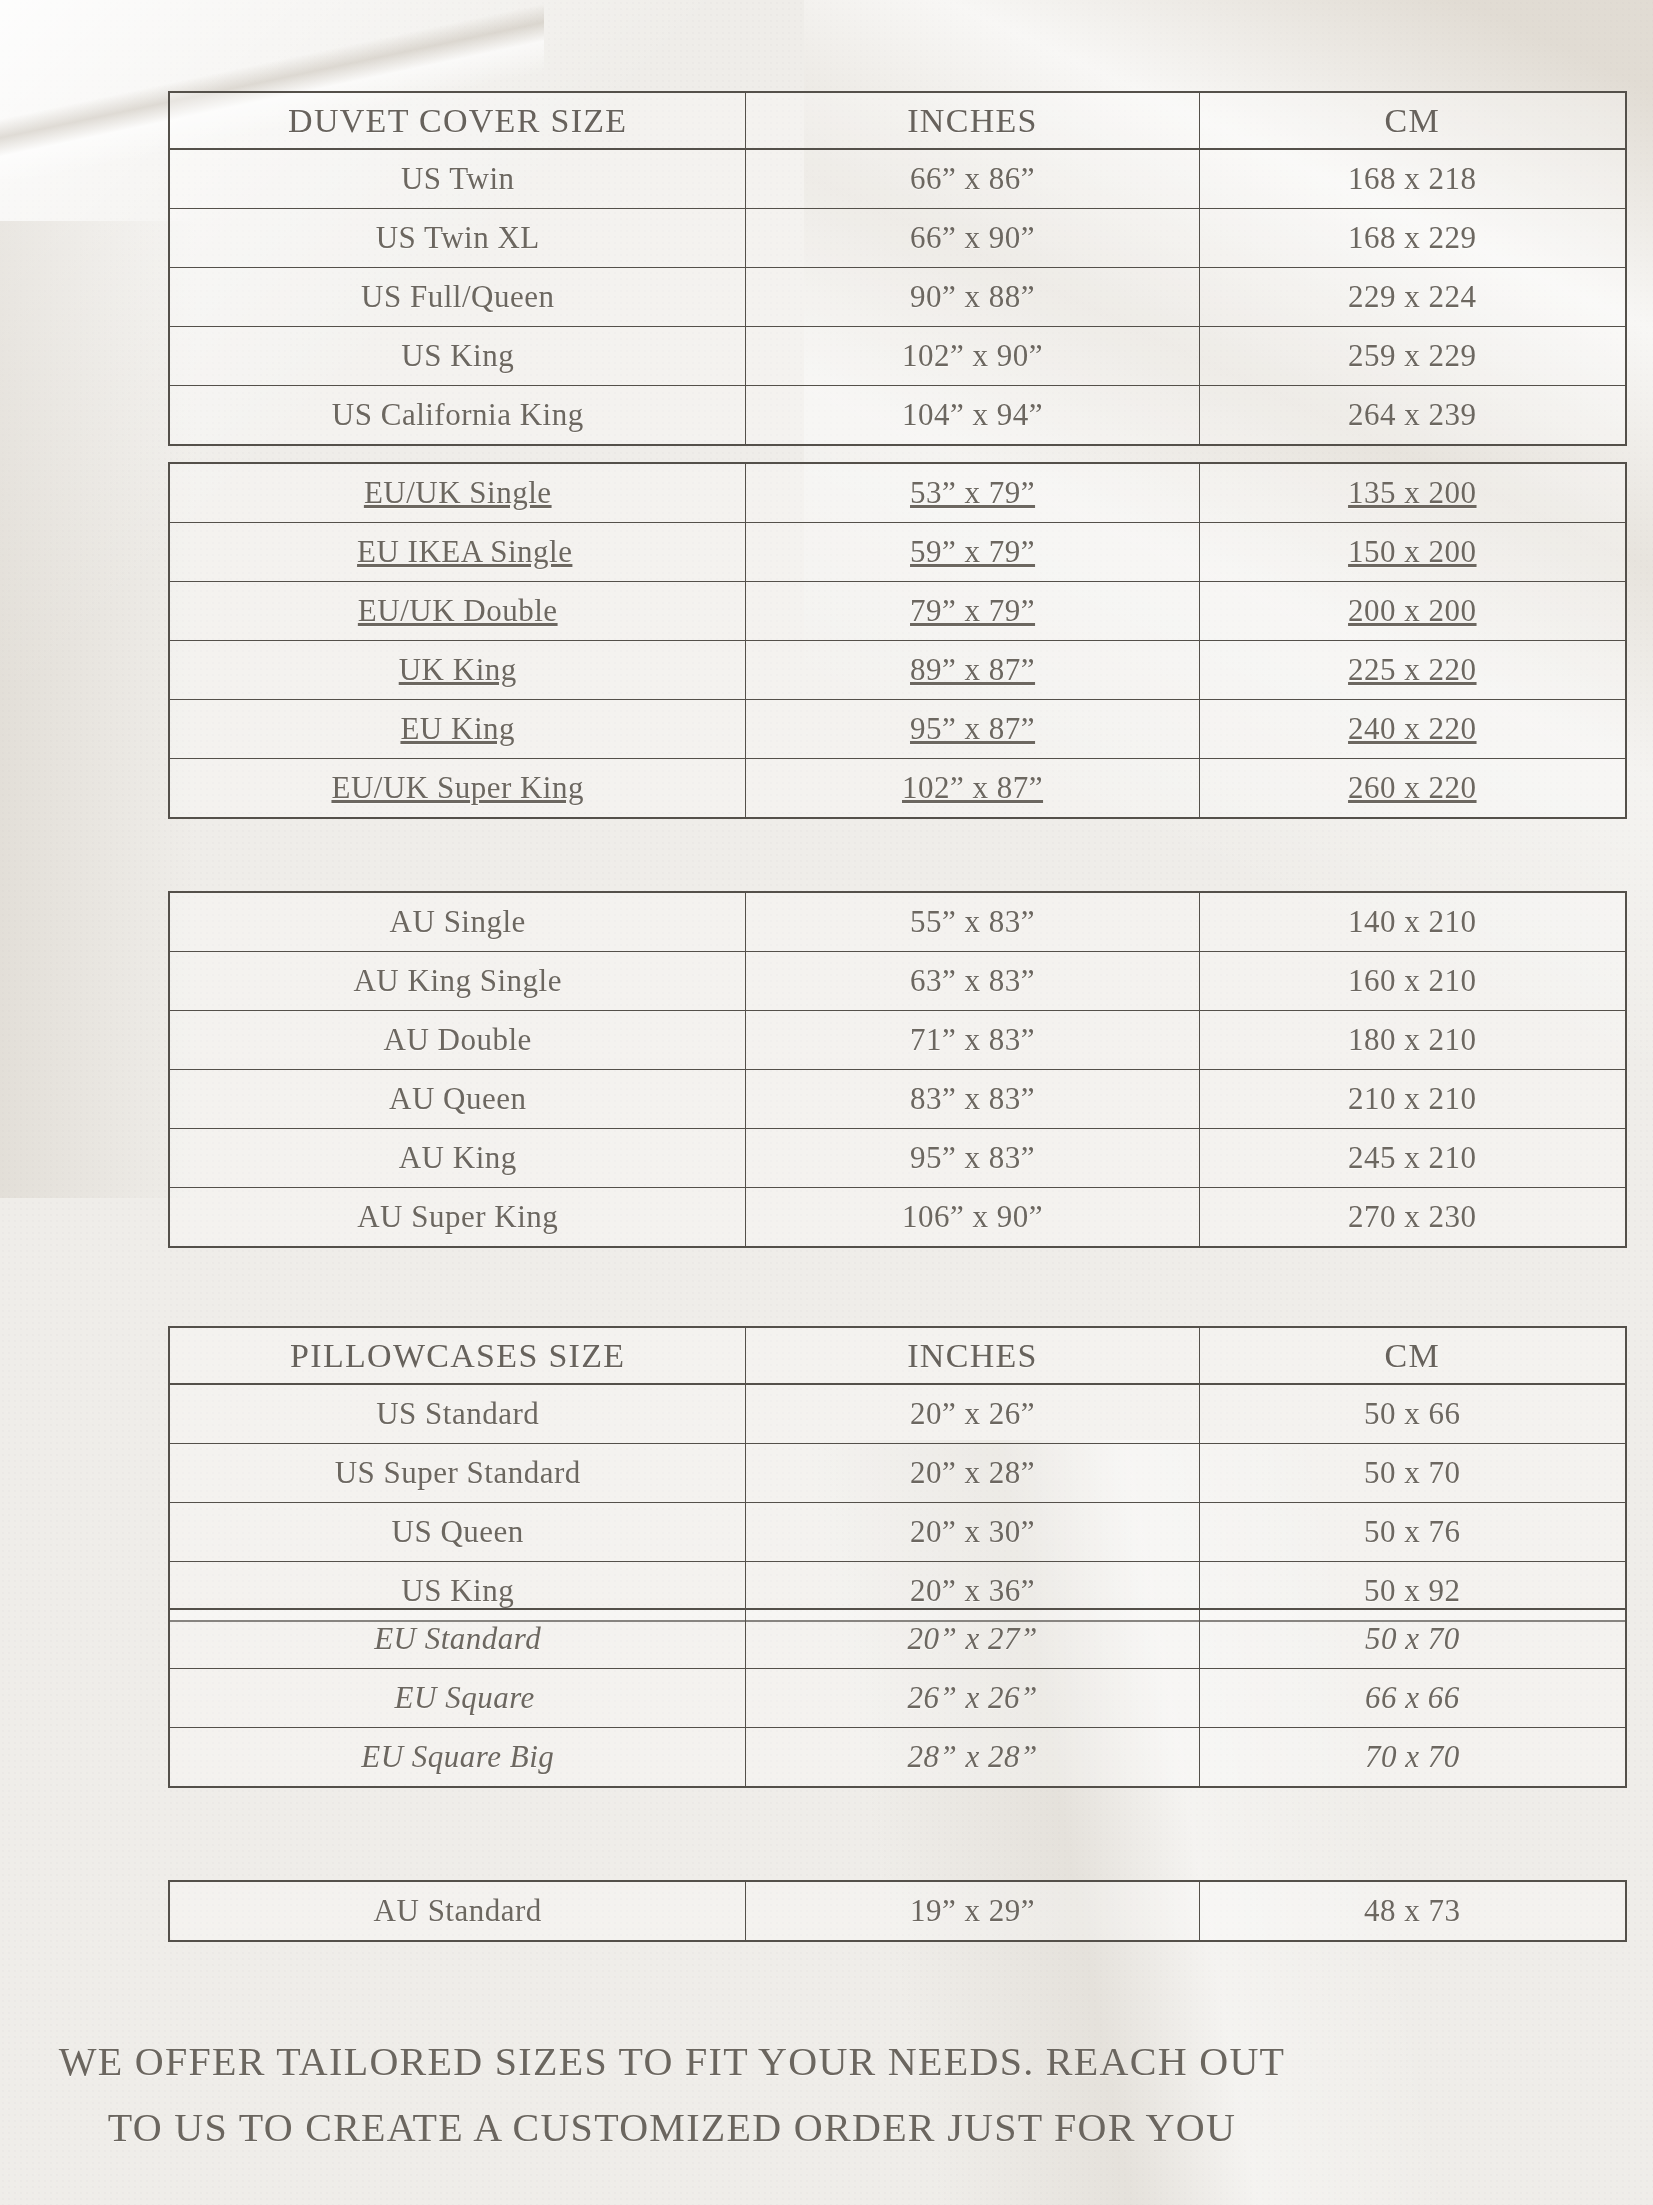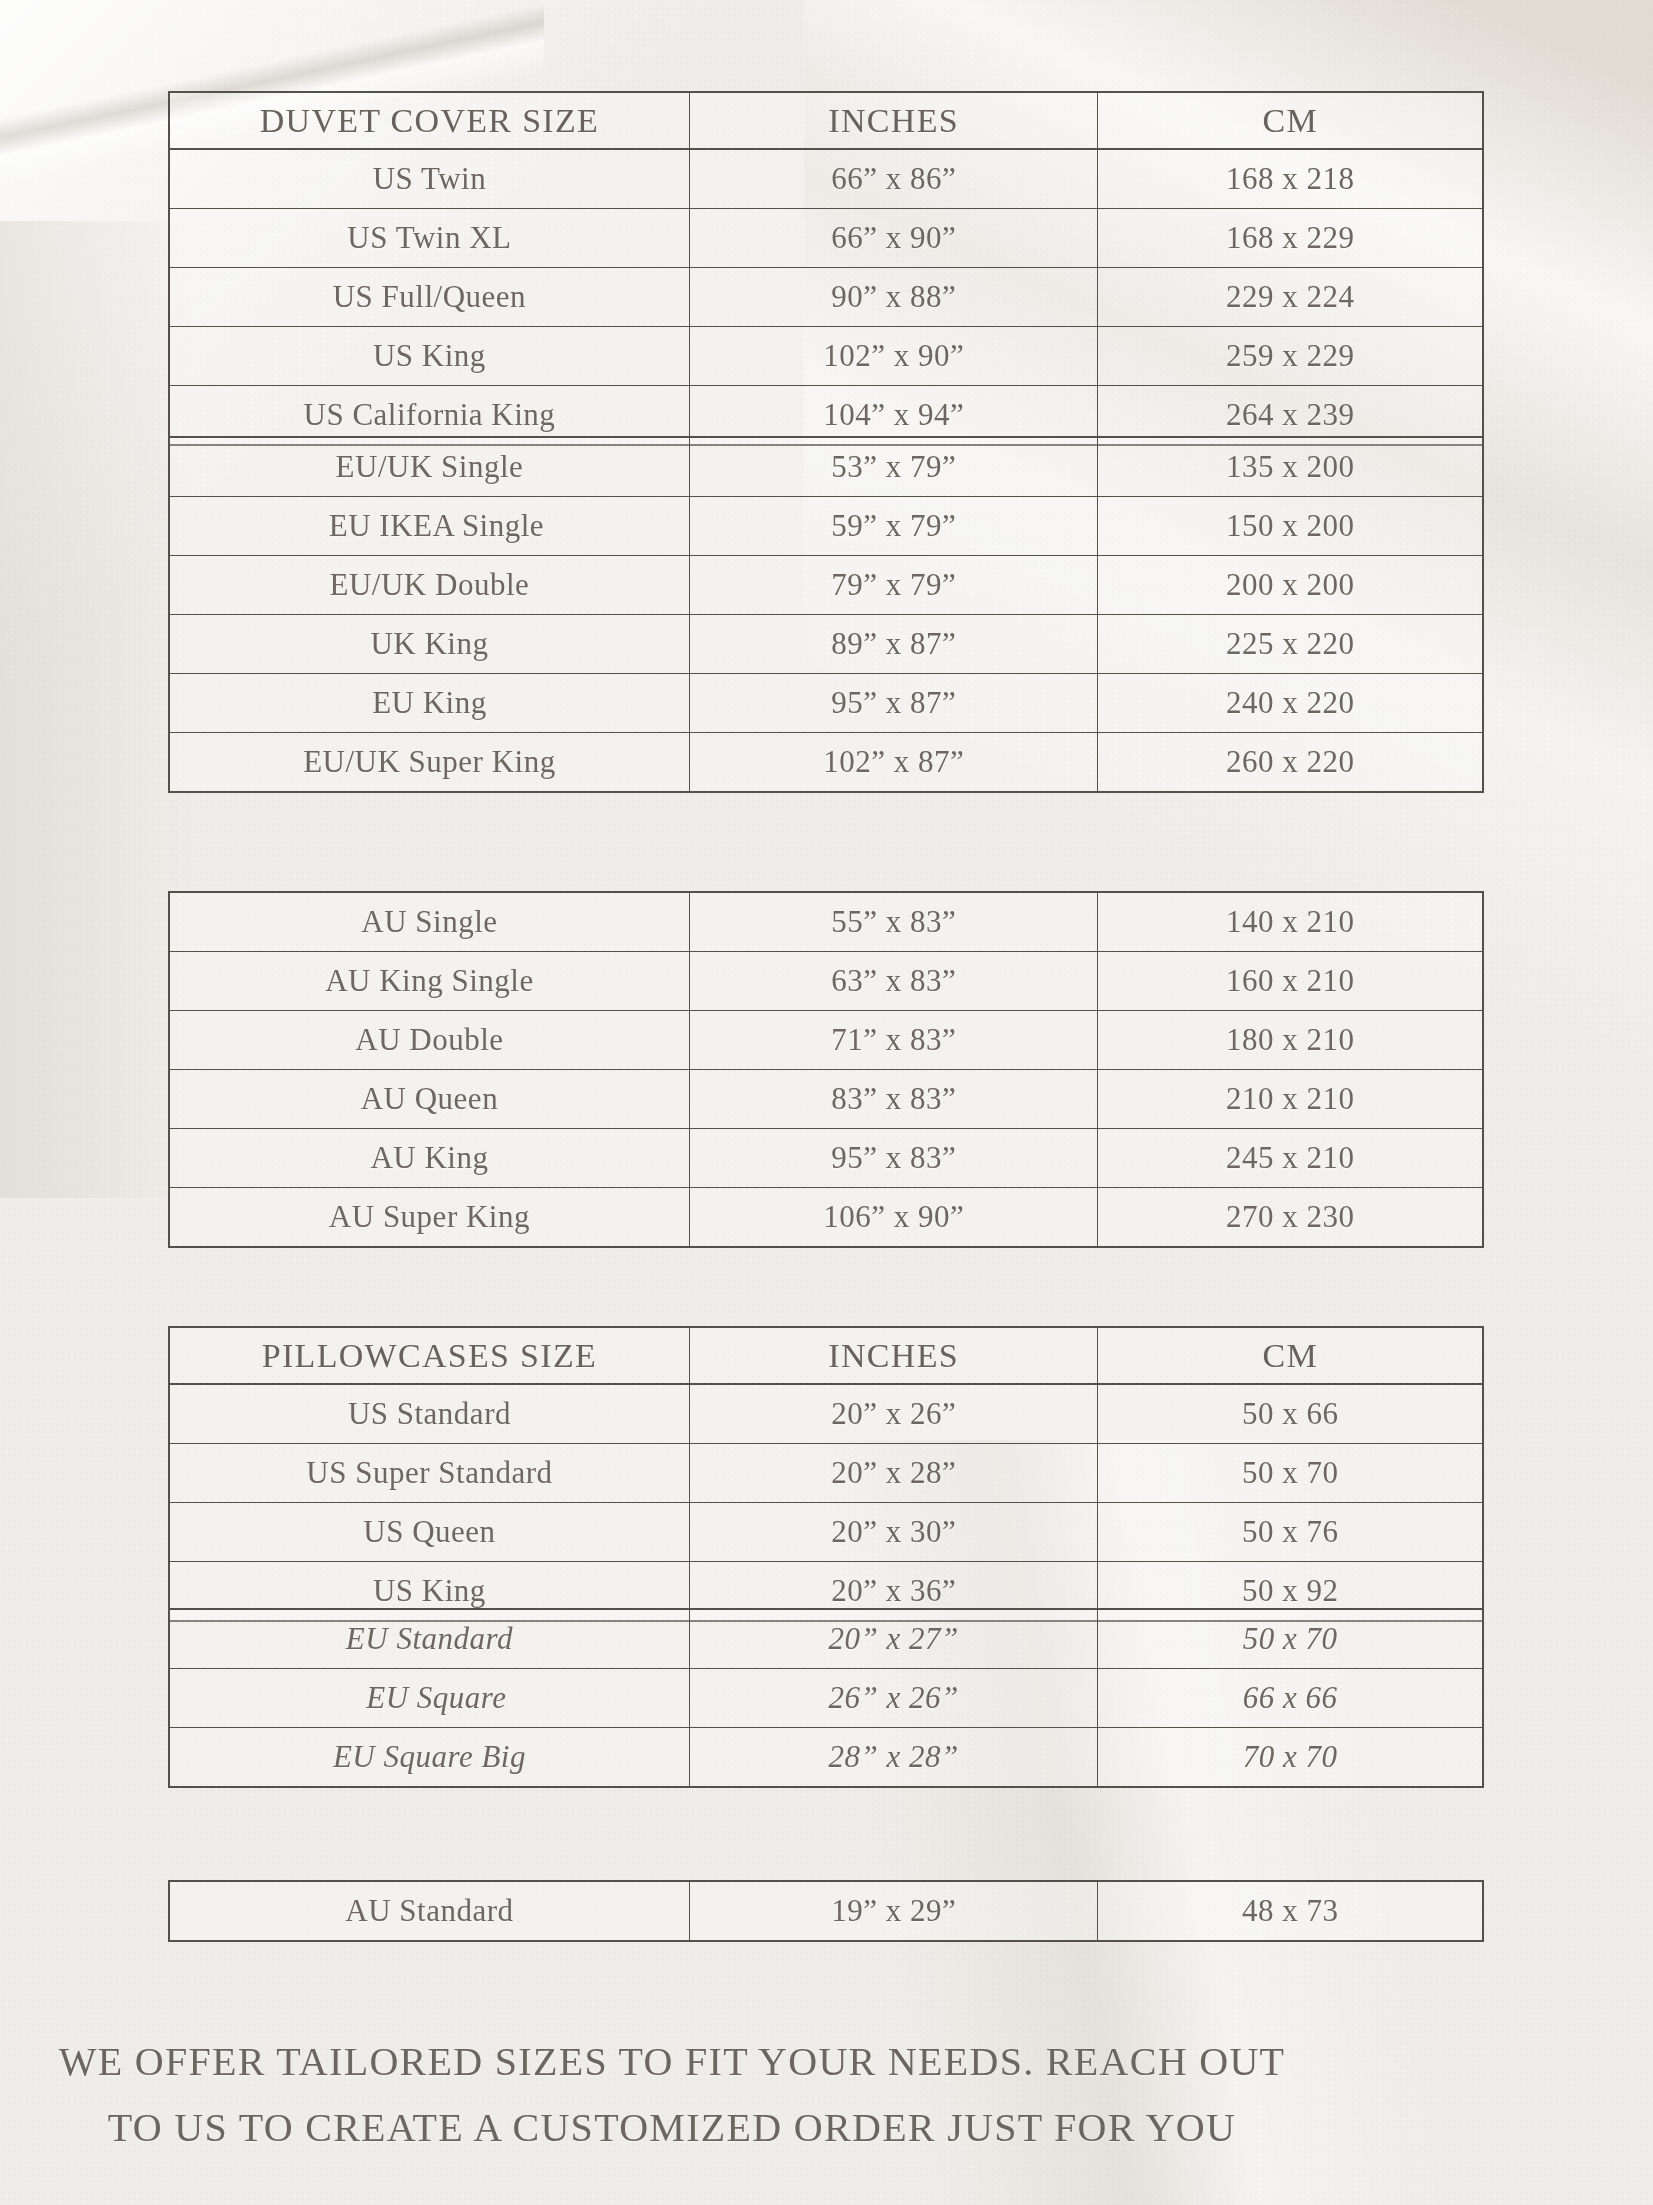--- a/index.html
+++ b/index.html
@@ -38,21 +38,21 @@
   .sheen-left{
     position:absolute;left:0;top:221px;width:357px;height:977px;pointer-events:none;
     background:linear-gradient(90deg, rgba(198,190,177,0.30), transparent 55%);
   }
   .sheen-bottom{
     position:absolute;right:102px;bottom:0;width:935px;height:765px;pointer-events:none;
     background:linear-gradient(80deg, transparent 30%, rgba(203,196,185,0.28) 48%, rgba(255,255,255,0.35) 60%, transparent 78%);
   }
 
   table.size-table{
-    position:absolute;left:168px;width:1316px;
+    position:absolute;left:168px;width:1459px;
     border-collapse:collapse;table-layout:fixed;
     background:rgba(255,255,255,0.30);
   }
   table.size-table, table.size-table th, table.size-table td{
     border:1.7px solid #54504a;
   }
   table.size-table{border-width:2.5px;}
   table.size-table th{
     height:53px;font-weight:normal;font-size:34px;letter-spacing:1.3px;
     color:#67625c;border-bottom-width:2.5px;
@@ -62,21 +62,21 @@
     height:56px;text-align:center;vertical-align:middle;
     font-size:31px;letter-spacing:0.5px;color:#6c6760;
     text-shadow:0 0.8px 0 rgba(255,255,255,0.55);
   }
   td.spaced{letter-spacing:5.1px;padding-left:15px;}
   col.c-size{width:39.6%;}
   col.c-inches{width:31.1%;}
   col.c-cm{width:29.3%;}
 
   #t-duvet-us  {top:91px;}
-  #t-duvet-eu  {top:436px;}
+  #t-duvet-eu  {top:462px;text-decoration:underline;}
   #t-duvet-au  {top:891px;}
   #t-pillow-us {top:1326px;border-radius:6px;}
   #t-pillow-eu {top:1608px;font-style:italic;}
   #t-pillow-au {top:1880px;border-radius:11px;}
 
   .footer-note{
     position:absolute;left:0;top:2029px;width:1344px;
     text-align:center;font-size:40px;line-height:66px;letter-spacing:1.3px;
     color:#6b665f;text-shadow:0 0.8px 0 rgba(255,255,255,0.5);
   }

